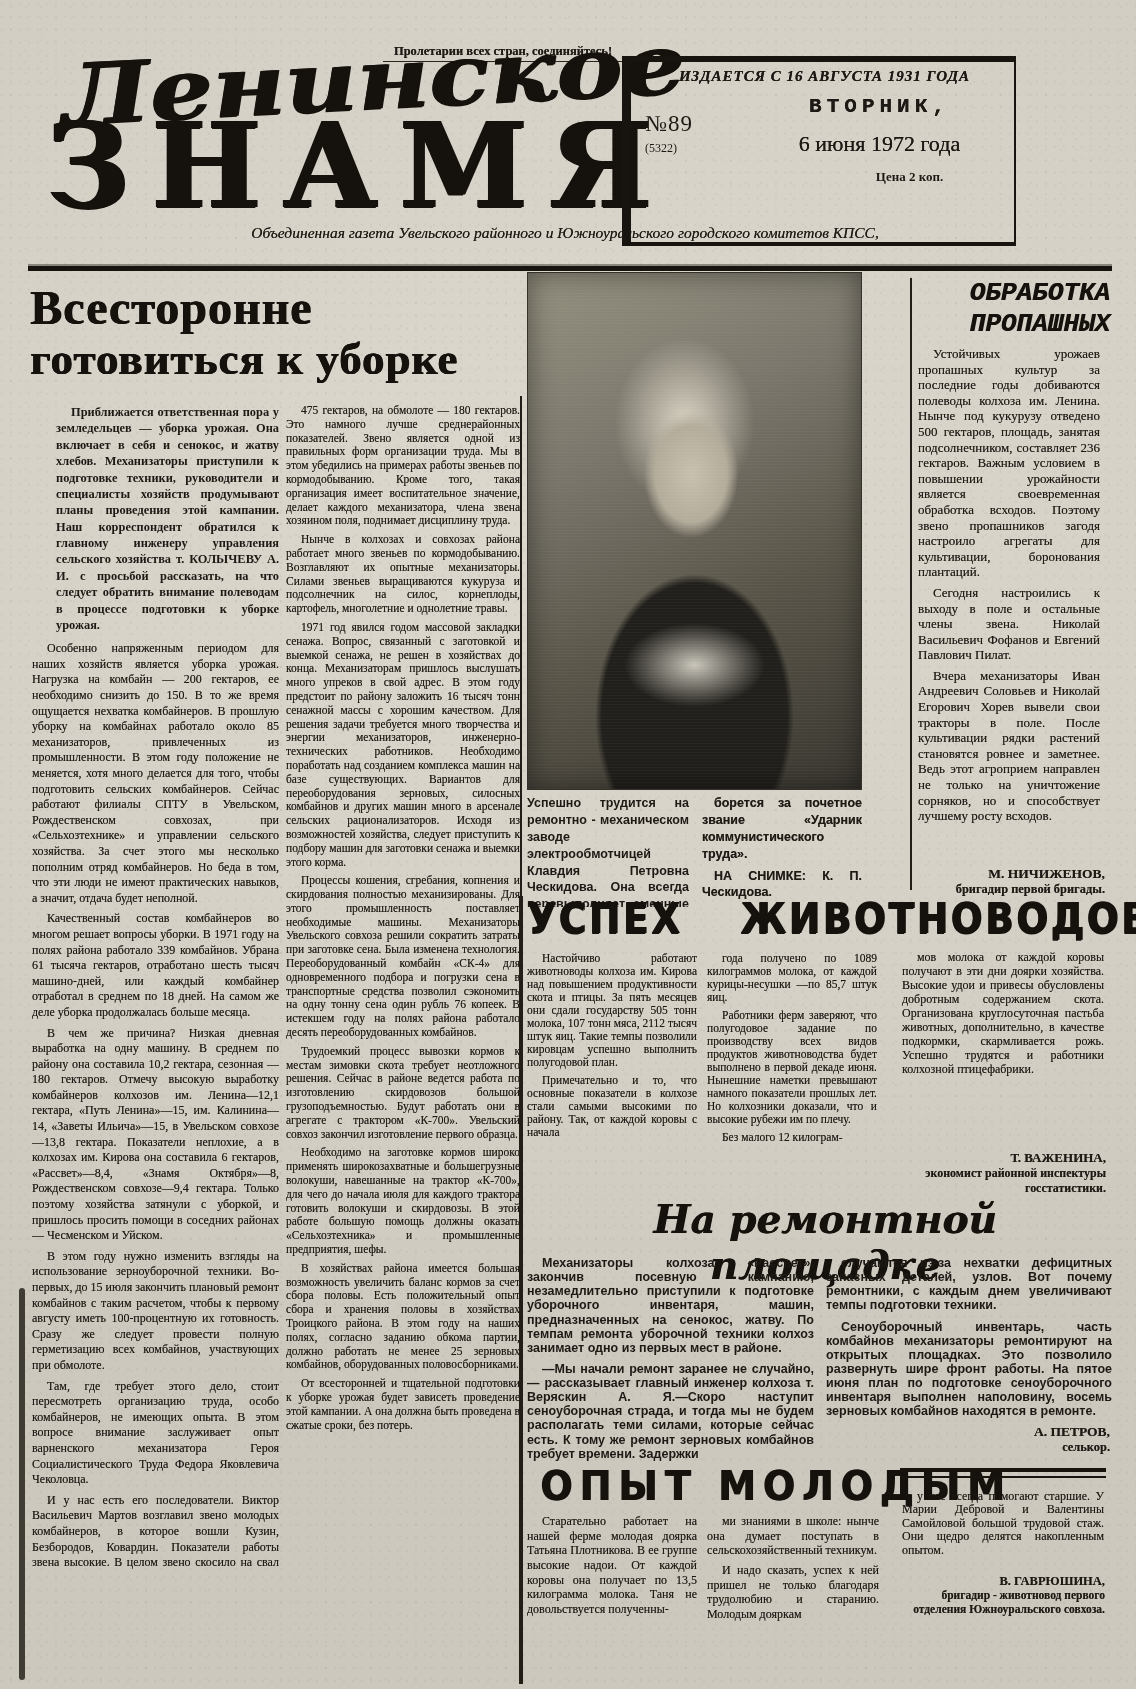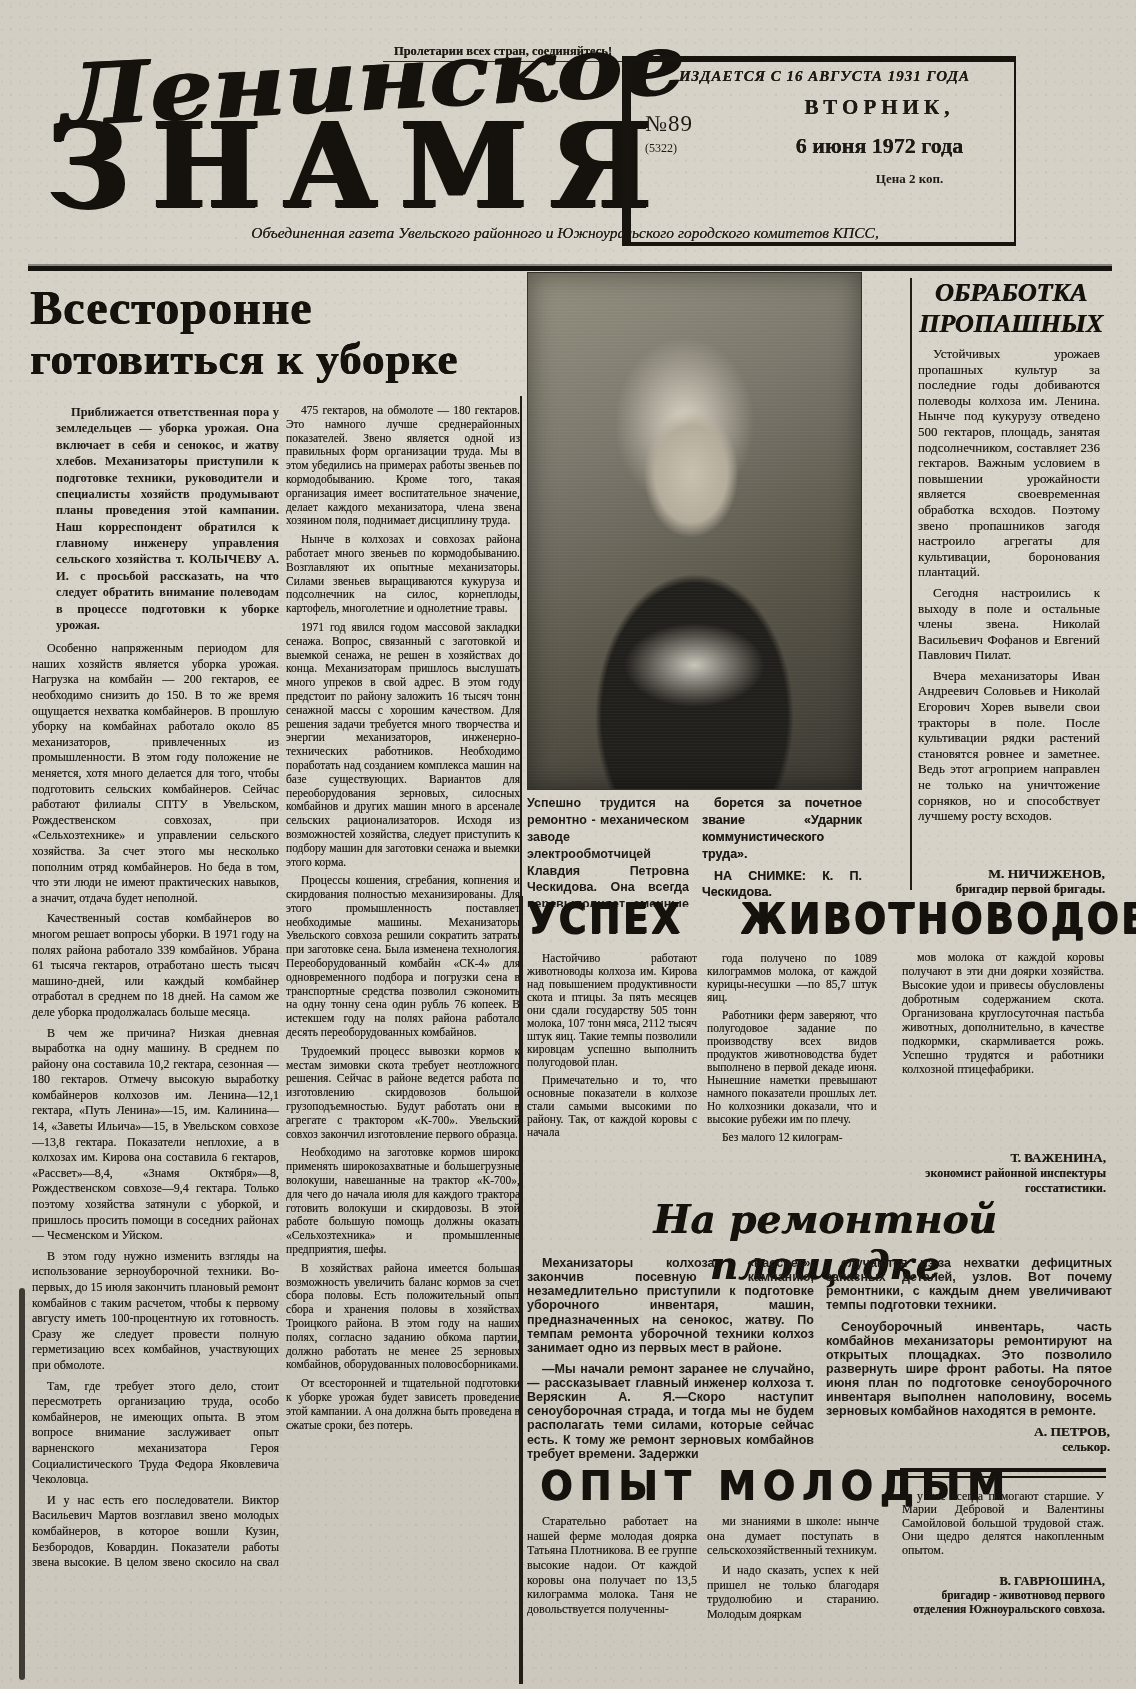--- a/index.html
+++ b/index.html
@@ -31,22 +31,22 @@
   .issuebox{top:56px;left:622px;width:394px;height:190px;box-sizing:border-box;
     border:2px solid #17130e;border-top-width:6px;border-bottom-width:4px;border-left-width:9px;
     padding:6px 10px 4px 14px;}
   .since{font-size:15px;font-weight:700;font-style:italic;text-align:center;
     letter-spacing:1px;white-space:nowrap;text-shadow:0 0 .5px #17130e;}
   .ib-grid{display:flex;margin-top:10px;}
   .ib-num{width:110px;padding-top:16px;}
   .ib-no{font-size:23px;letter-spacing:1px;}
   .ib-par{font-size:12px;margin-top:4px;}
   .ib-right{flex:1;text-align:center;}
-  .weekday{font-size:21px;font-weight:700;letter-spacing:5px;text-shadow:0 0 .6px #17130e;}
-  .ib-date{font-size:22px;font-weight:700;margin-top:13px;text-shadow:0 0 .6px #17130e;}
+  .weekday{font-size:21px;font-weight:700;letter-spacing:5px;text-shadow:0 0 .6px #17130e;font-family:Liberation Mono, monospace;}
+  .ib-date{font-size:22px;font-weight:400;margin-top:13px;text-shadow:0 0 .6px #17130e;}
   .ib-price{font-size:13px;font-weight:700;margin-top:12px;padding-left:60px;}
   .subtitle{left:60px;width:1010px;text-align:center;font-style:italic;font-size:15.5px;
     white-space:nowrap;text-shadow:0 0 .4px rgba(23,19,14,.8);}
   .rule-top{left:28px;top:266px;width:1084px;height:5px;background:#17130e;
     box-shadow:0 -2px 0 rgba(23,19,14,.4);}
 
   
   .col{position:absolute;overflow:hidden;text-align:justify;}
   .col p.para{margin:0 0 5px;text-indent:15px;text-shadow:0 0 .4px rgba(25,20,12,.55);}
   .sig{position:absolute;text-align:right;font-weight:700;
@@ -72,22 +72,22 @@
       radial-gradient(160px 230px at 50% 86%, #211f1b 0%, #211f1b 58%, rgba(33,31,27,0) 62%),
       radial-gradient(64px 86px at 49% 39%, #c7c0af 0%, #b3ac9b 56%, rgba(179,172,155,0) 74%),
       radial-gradient(92px 112px at 47% 29%, #d9d3c3 0%, rgba(217,211,195,0) 76%),
       linear-gradient(155deg, #94907f 0%, #7a766b 32%, #585448 64%, #393630 100%);}
   .caption-l{left:527px;top:795px;width:162px;height:112px;
     font-family:"Liberation Sans",sans-serif;font-weight:700;font-size:12.5px;line-height:1.35;}
   .caption-r{left:702px;top:795px;width:160px;height:112px;
     font-family:"Liberation Sans",sans-serif;font-weight:700;font-size:12.5px;line-height:1.35;}
 
   
-  .h-crops{left:912px;top:278px;width:198px;text-align:center;
-    font-family:Liberation Serif, serif;font-weight:700;font-style:italic;
+  .h-crops{left:912px;top:278px;width:198px;text-align:right;
+    font-family:Liberation Mono, monospace;font-weight:700;font-style:italic;
     font-size:26px;line-height:1.18;color:#15110c;text-shadow:.6px 0 0 #15110c;}
   .crops-body{left:918px;top:346px;width:182px;height:512px;font-size:13px;line-height:1.2;}
   .sig-crops{left:905px;top:866px;width:200px;font-size:13.5px;}
 
   
   .h-livestock{left:527px;top:894px;width:555px;font-family:"DejaVu Sans",sans-serif;
     font-weight:700;font-size:37px;letter-spacing:3px;word-spacing:42px;white-space:nowrap;
     color:#15110c;transform:scaleY(1.15);transform-origin:left top;
     text-shadow:1.4px 0 0 #15110c,0 1px 0 #15110c;}
   .lv-col1{left:527px;top:952px;width:170px;height:250px;font-size:11.5px;line-height:1.13;}

